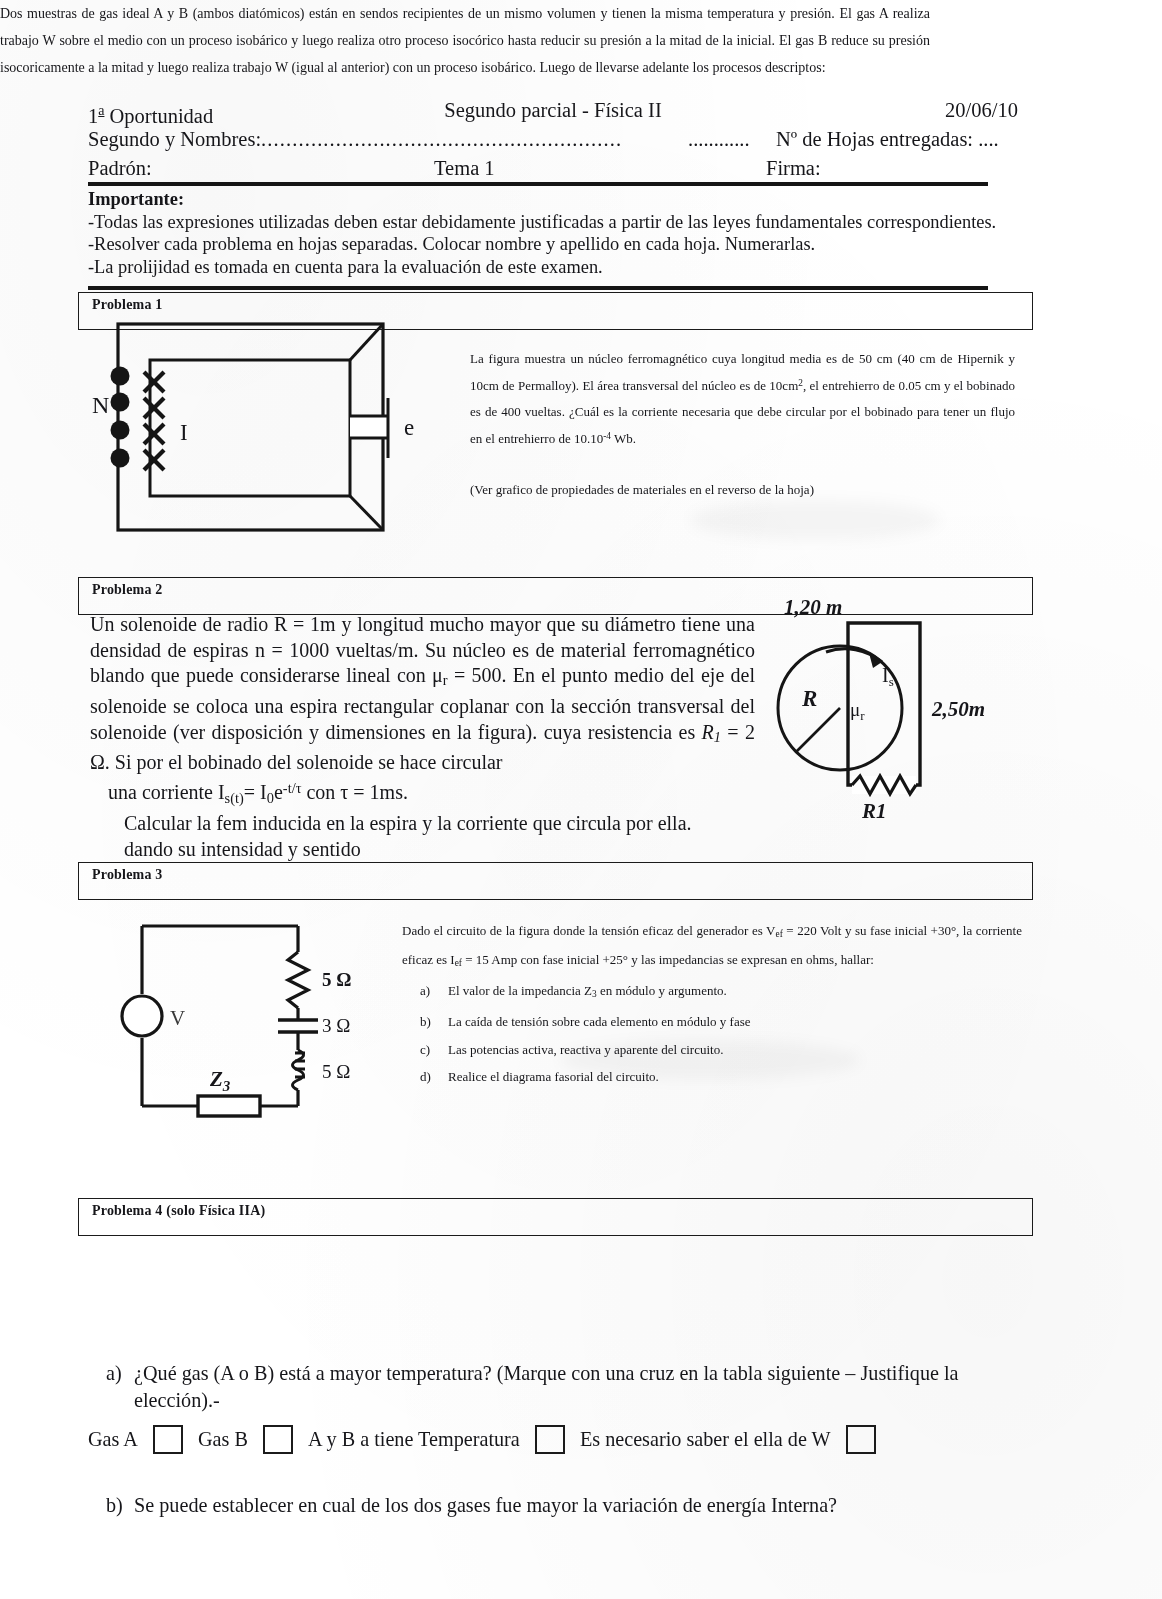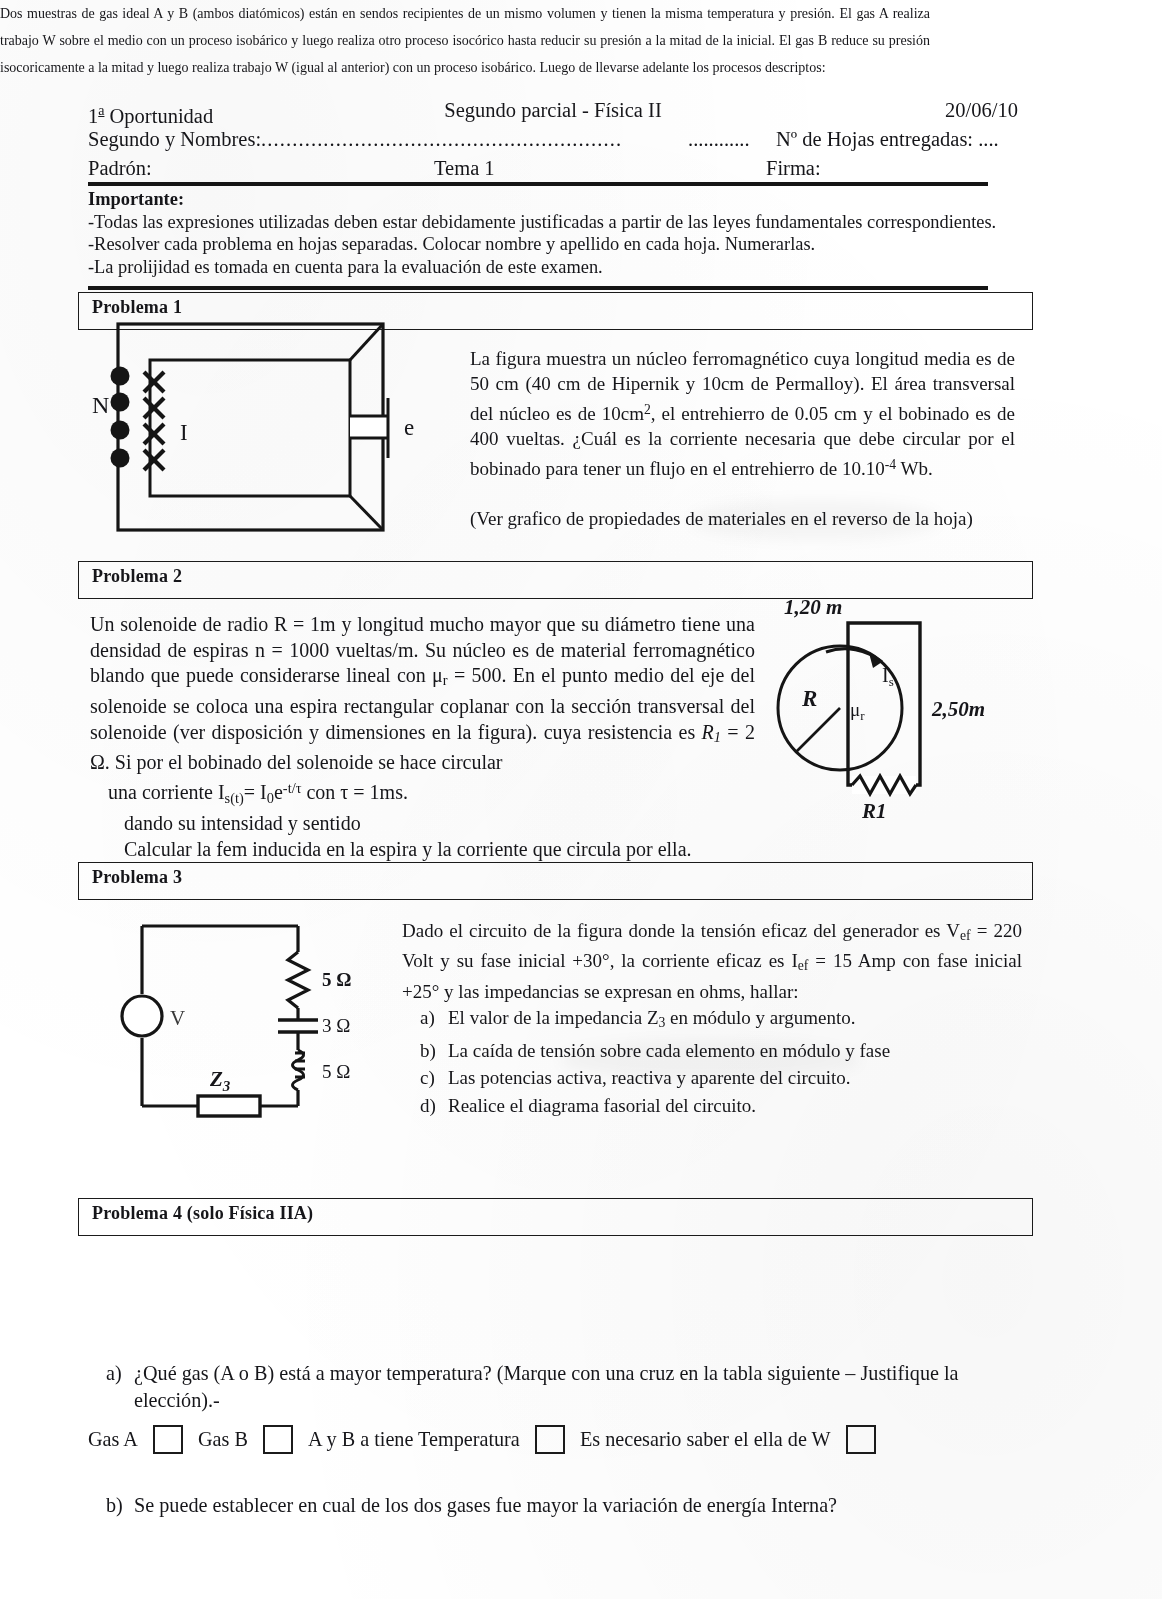--- a/index.html
+++ b/index.html
@@ -74,32 +74,32 @@
     width: 955px;
     border: 1.6px solid #1b1b1b;
     box-sizing: border-box;
     height: 38px;
   }
   .pbox .plabel {
     position: absolute;
     left: 13px;
     top: 4px;
     font-weight: bold;
-    font-size: 18px;
+    font-size: 14px;
     letter-spacing: 0.2px;
   }
   .pbox.p1 { top: 292px; }
-  .pbox.p2 { top: 561px; padding-left: 40px; }
+  .pbox.p2 { top: 577px; padding-left: 40px; }
   .pbox.p3 { top: 862px; }
   .pbox.p4 { top: 1198px; }
 
   
   .body-txt {
     position: absolute;
-    font-size: 19px;
+    font-size: 13px;
     line-height: 25.4px;
   }
 
   
   .p1txt { left: 470px; top: 346px; width: 545px; }
   .p1txt .ver { margin-top: 25px; }
 
   
   .p2txt { left: 90px; top: 612px; width: 665px; font-size: 20px; line-height: 25.6px; }
   .p2txt .ind { display: block; padding-left: 18px; }
@@ -249,22 +249,22 @@
       <div class="ver">(Ver grafico de propiedades de materiales en el reverso de la hoja)</div>
     </div>
 
     <div class="pbox p2">
       <span class="plabel">Problema 2</span>
     </div>
 
     <div class="body-txt p2txt just">
       <span>Un solenoide de radio R = 1m y longitud  mucho mayor que su diámetro tiene una densidad de espiras n = 1000 vueltas/m. Su núcleo es de material ferromagnético blando que puede considerarse lineal con μ</span><sub class="sub">r</sub><span> = 500. En el punto medio del eje del solenoide se coloca una espira rectangular coplanar con la sección transversal del solenoide (ver disposición y dimensiones en la figura). cuya resistencia es </span><span class="ital">R</span><sub class="sub ital">1</sub><span> = 2 Ω. Si por el bobinado del solenoide se hace circular</span>
       <span class="ind"><span>una corriente  I</span><sub class="sub">s(t)</sub><span>= I</span><sub class="sub">0</sub><span>e</span><sup class="sup">-t/τ</sup><span> con τ = 1ms.</span></span>
+      <span class="ind2">Calcular la fem inducida en la espira y la corriente que circula por ella.</span>
       <span class="ind2">dando su intensidad y sentido</span>
-      <span class="ind2">Calcular la fem inducida en la espira y la corriente que circula por ella.</span>
     </div>
 
     <div class="fig fig2">
       <svg width="260" height="235" viewBox="0 0 260 235">
 
         <text x="24" y="24" font-family="Liberation Serif, serif" font-size="21" font-weight="bold" font-style="italic" fill="#16161a">1,20 m</text>
 
         <circle cx="80" cy="118" r="62" fill="none" stroke="#151515" stroke-width="3"></circle>
 
         <line x1="80" y1="118" x2="36" y2="162" stroke="#151515" stroke-width="2.6"></line>

